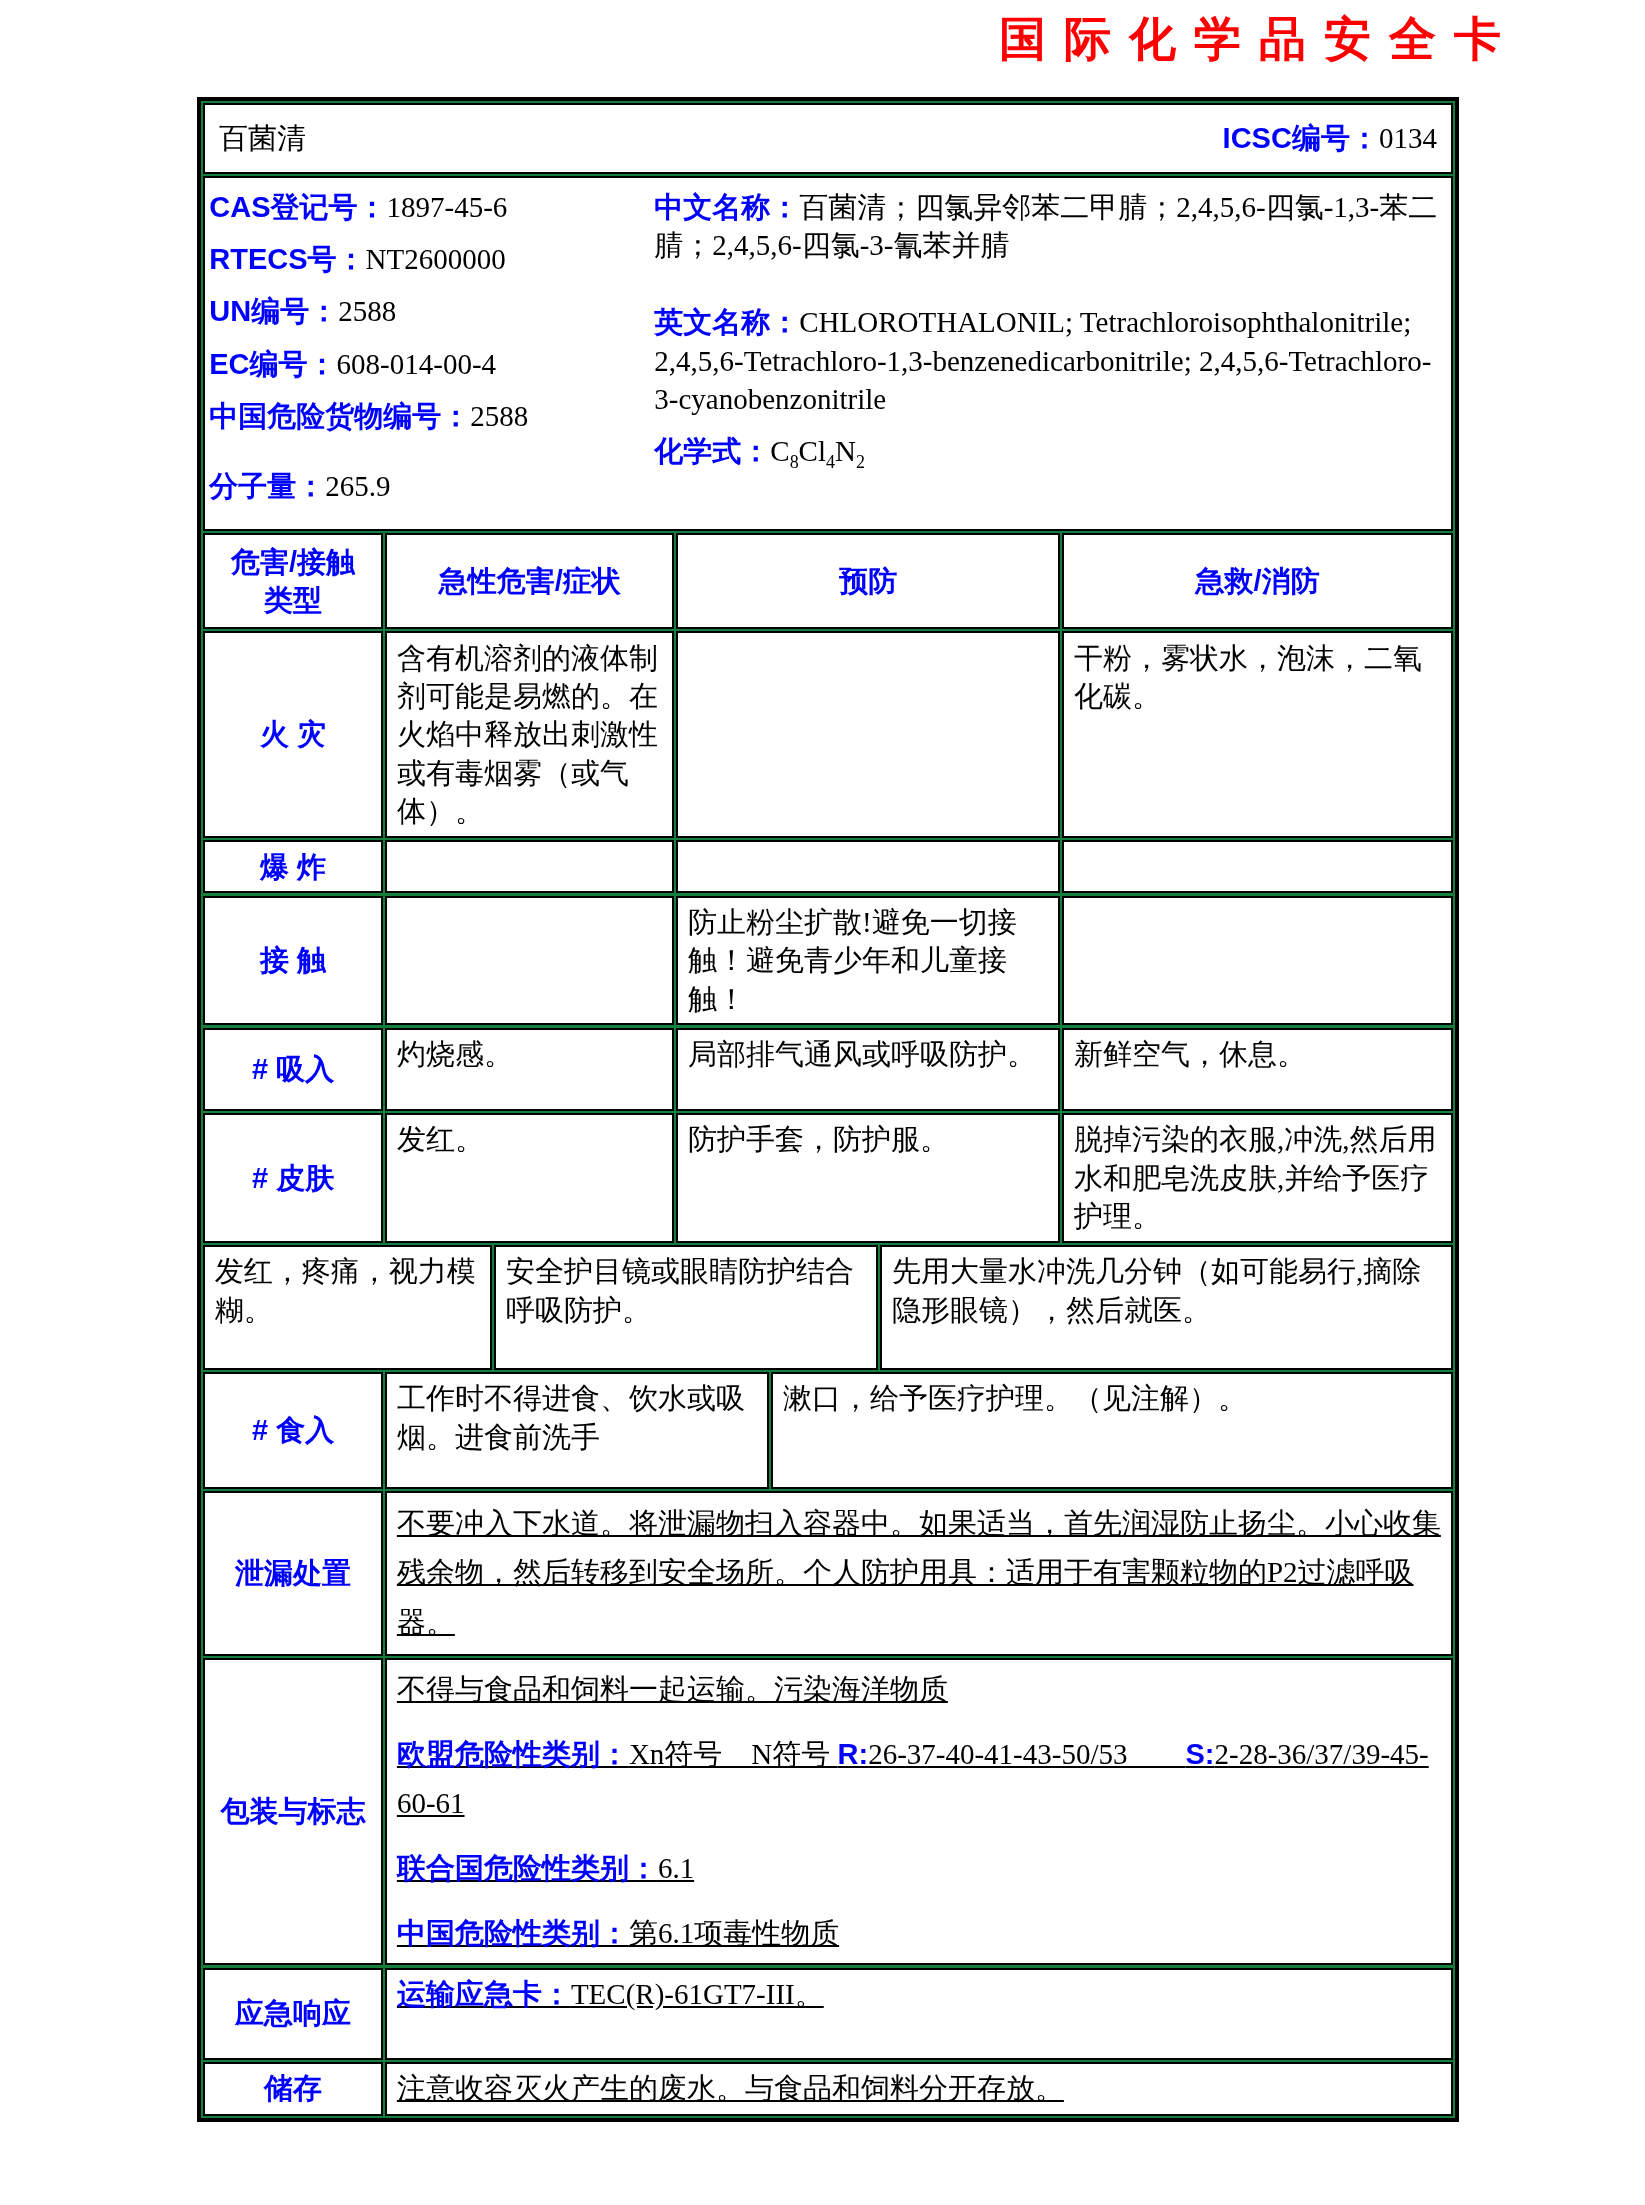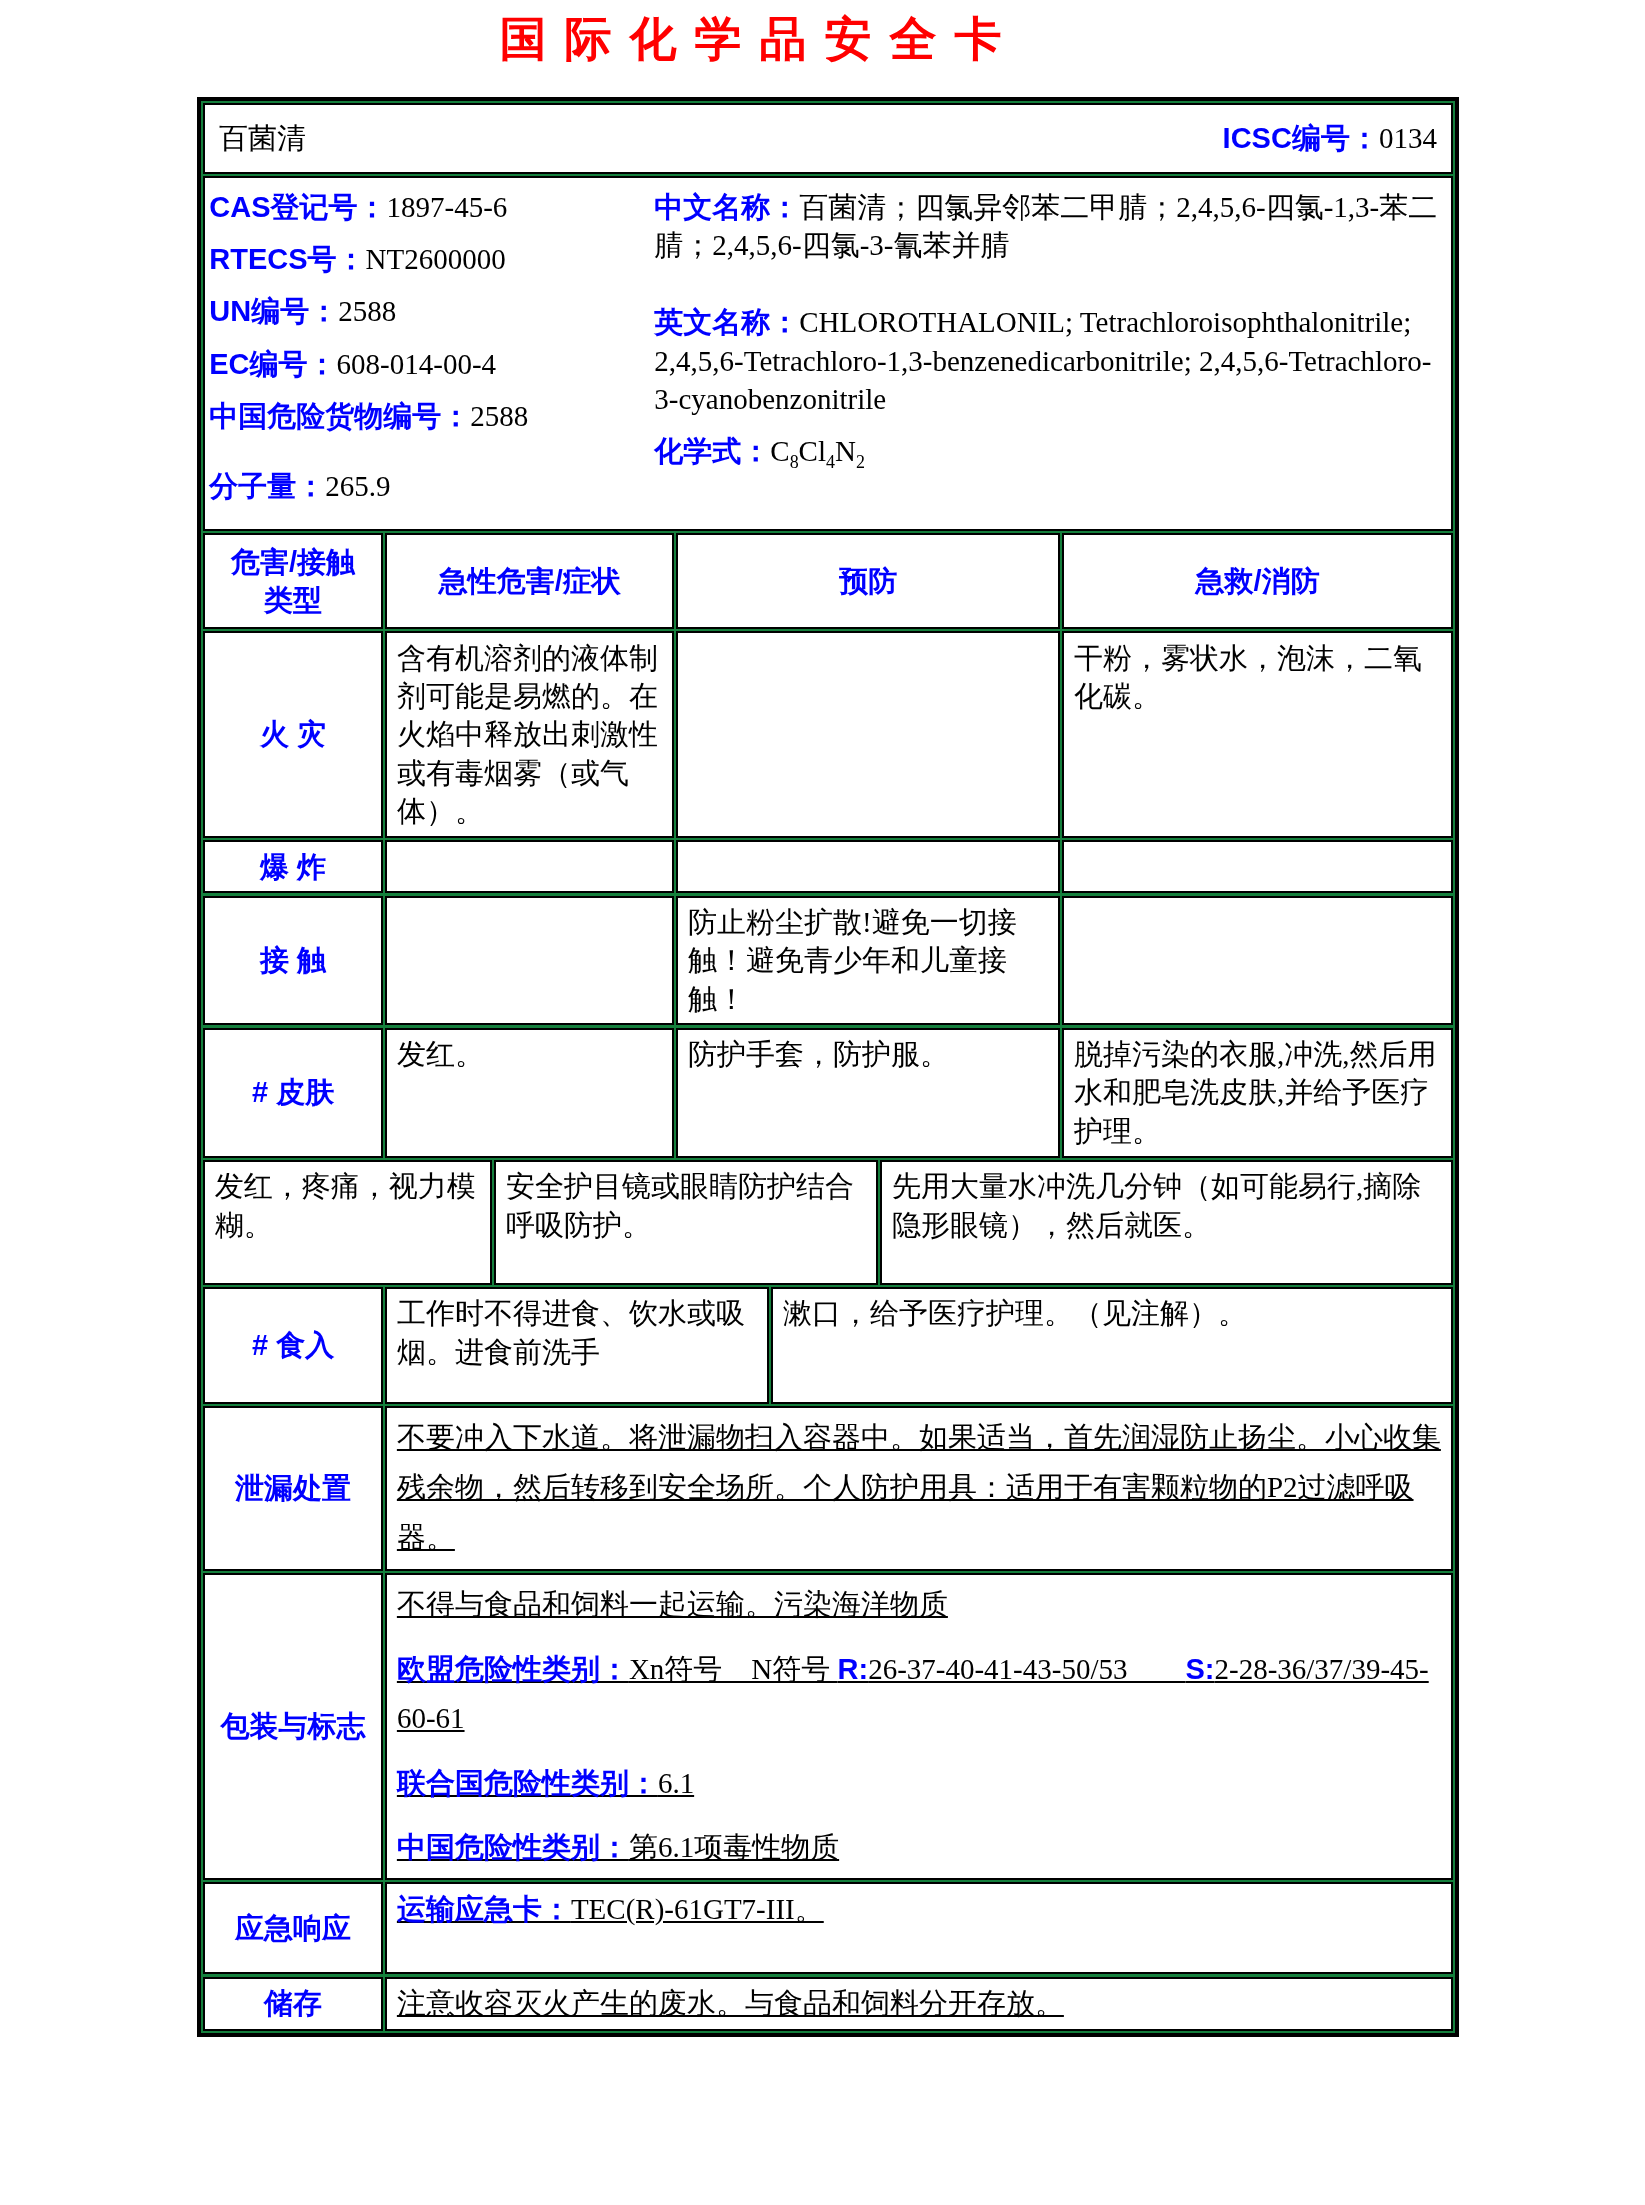--- a/index.html
+++ b/index.html
@@ -6,21 +6,21 @@
   body {
     width:1645px; height:2205px;
     background:#ffffff;
     font-family:"Liberation Serif", serif;
     color:#000000;
     position:relative;
     overflow:hidden;
   }
   .page-title {
     position:absolute; top:8.3px; left:0; width:1519px;
-    text-align:center;
+    text-align:right;
     font-family:"Liberation Sans", sans-serif;
     font-weight:800;
     font-size:47px;
     letter-spacing:18px;
     color:#ff0000;
     white-space:nowrap;
   }
   .card {
     position:absolute; left:197px; top:97px; width:1262px;
     box-sizing:border-box;
@@ -151,20 +151,26 @@
     <div class="cell c4"></div>
   </div>
 
   <div class="row rh-exposure">
     <div class="cell c1 label-cell">接 触</div>
     <div class="cell c2"></div>
     <div class="cell c3">防止粉尘扩散!避免一切接触！避免青少年和儿童接触！</div>
     <div class="cell c4"></div>
   </div>
 
+  <div class="row rh-inhal">
+    <div class="cell c1 label-cell"># 吸入</div>
+    <div class="cell c2">灼烧感。</div>
+    <div class="cell c3">局部排气通风或呼吸防护。</div>
+    <div class="cell c4">新鲜空气，休息。</div>
+  </div>
 
   <div class="row rh-skin">
     <div class="cell c1 label-cell"># 皮肤</div>
     <div class="cell c2">发红。</div>
     <div class="cell c3">防护手套，防护服。</div>
     <div class="cell c4">脱掉污染的衣服,冲洗,然后用水和肥皂洗皮肤,并给予医疗护理。</div>
   </div>
 
   <div class="row rh-eyes">
     <div class="cell c2">发红，疼痛，视力模糊。</div>

